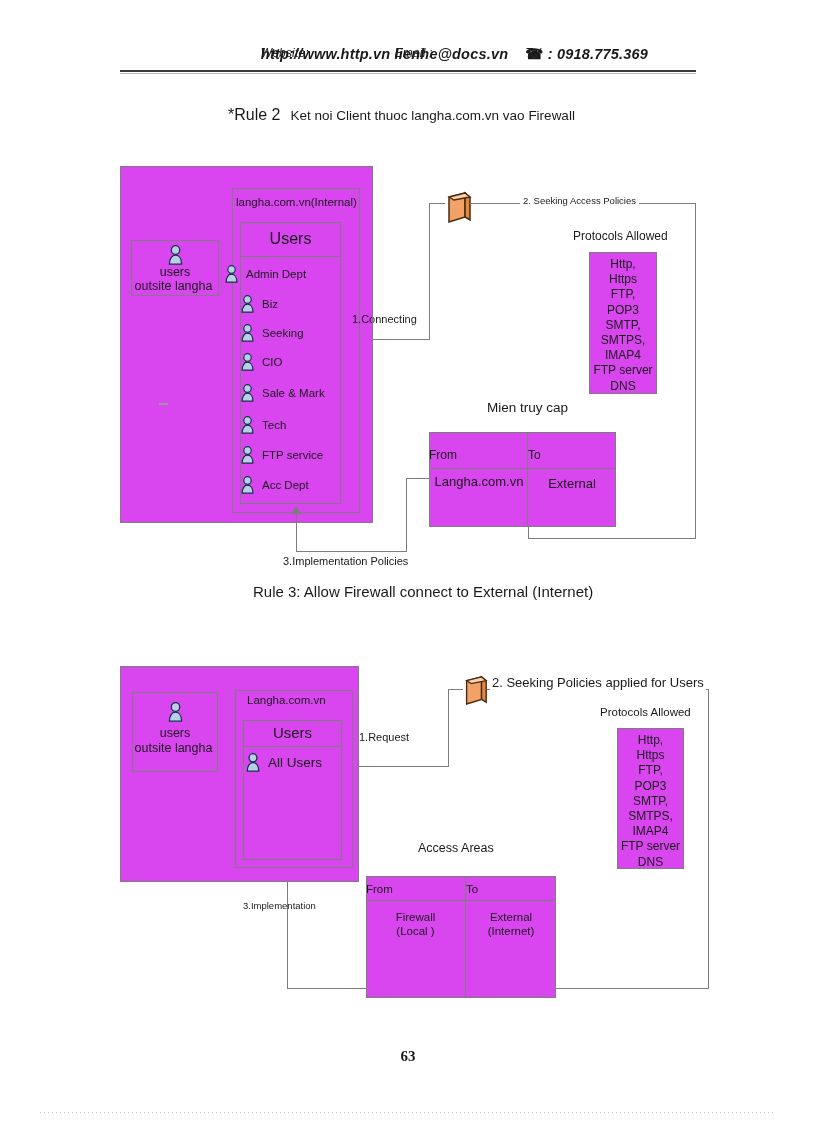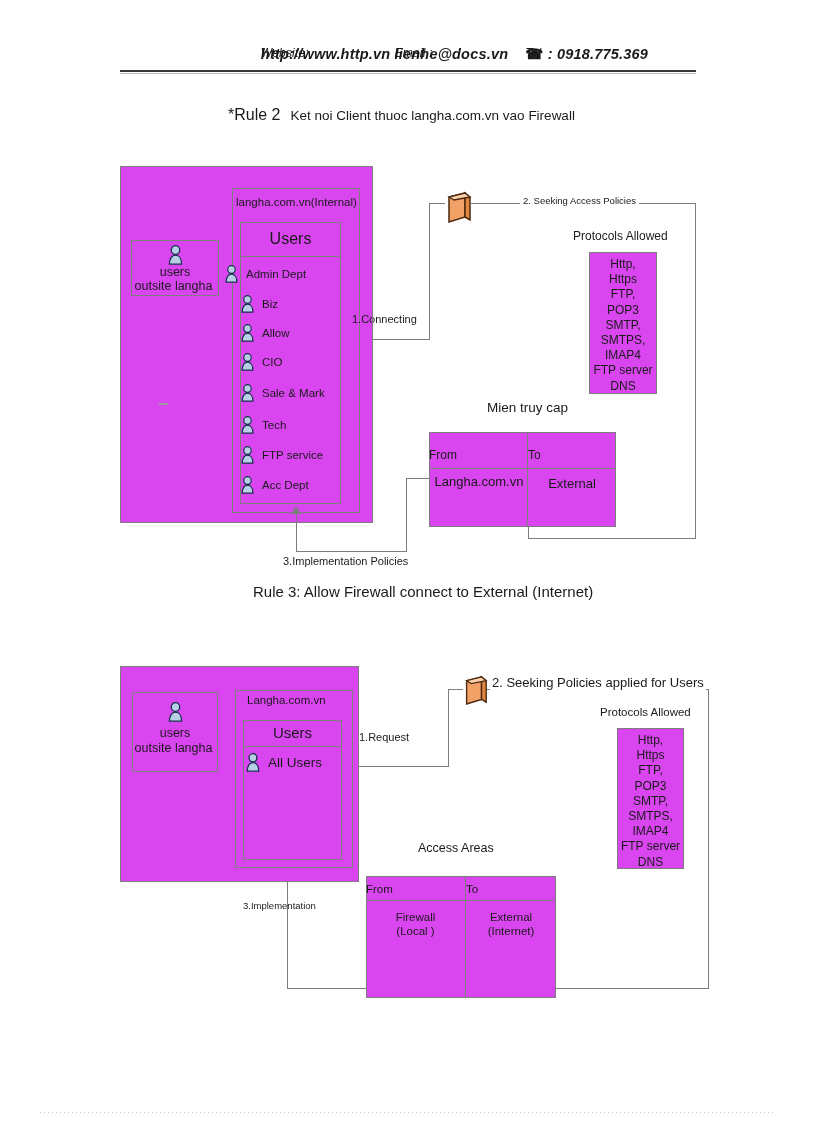--- a/index.html
+++ b/index.html
@@ -143,21 +143,21 @@
     </span>
     <span>Biz</span>
   </div>
   <div class="urow" style="left:240px;top:324px;">
     <span class="uico">
       <svg width="15" height="18" viewBox="0 0 17 20">
           <ellipse cx="8.5" cy="5" rx="4.2" ry="4.4" fill="#b9cfe8" stroke="#16304d" stroke-width="1.4"></ellipse>
           <path d="M2.4 19.2 C2.4 13.6 5 10.2 8.5 10.2 C12 10.2 14.6 13.6 14.6 19.2 Z" fill="#b9cfe8" stroke="#16304d" stroke-width="1.4"></path>
         </svg>
     </span>
-    <span>Allow</span>
+    <span>Seeking</span>
   </div>
   <div class="urow" style="left:240px;top:353px;">
     <span class="uico">
       <svg width="15" height="18" viewBox="0 0 17 20">
           <ellipse cx="8.5" cy="5" rx="4.2" ry="4.4" fill="#b9cfe8" stroke="#16304d" stroke-width="1.4"></ellipse>
           <path d="M2.4 19.2 C2.4 13.6 5 10.2 8.5 10.2 C12 10.2 14.6 13.6 14.6 19.2 Z" fill="#b9cfe8" stroke="#16304d" stroke-width="1.4"></path>
         </svg>
     </span>
     <span>CIO</span>
   </div>
@@ -330,14 +330,15 @@
 (Local )</div>
   <div class="tcell" style="left:466px;top:910px;width:90px;font-size:11.5px;line-height:14px;white-space:pre-line;">External
 (Internet)</div>
 
   <div class="ln lnv" style="left:287px;top:882px;height:107px;"></div>
   <div class="ln lnh" style="left:287px;top:988px;width:80px;"></div>
   <div class="lbl" style="left:243px;top:900px;font-size:9.5px;">3.Implementation</div>
 
   <div class="ln lnh" style="left:555px;top:988px;width:154px;"></div>
 
+  <div id="pageno">63</div>
   <div class="footdots"></div>
 </div>
 
 </body></html>

